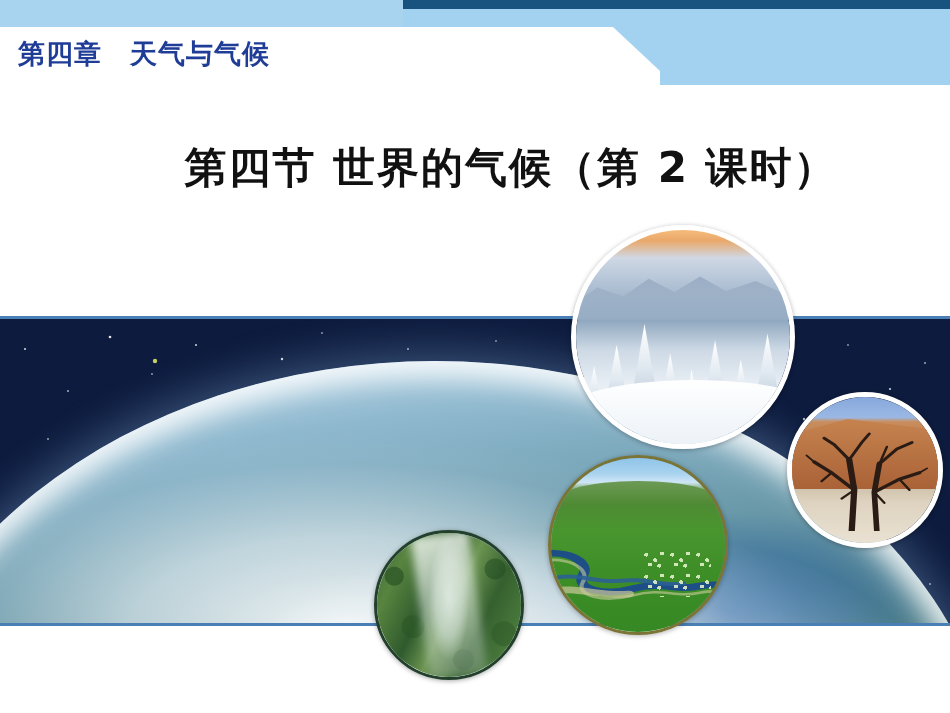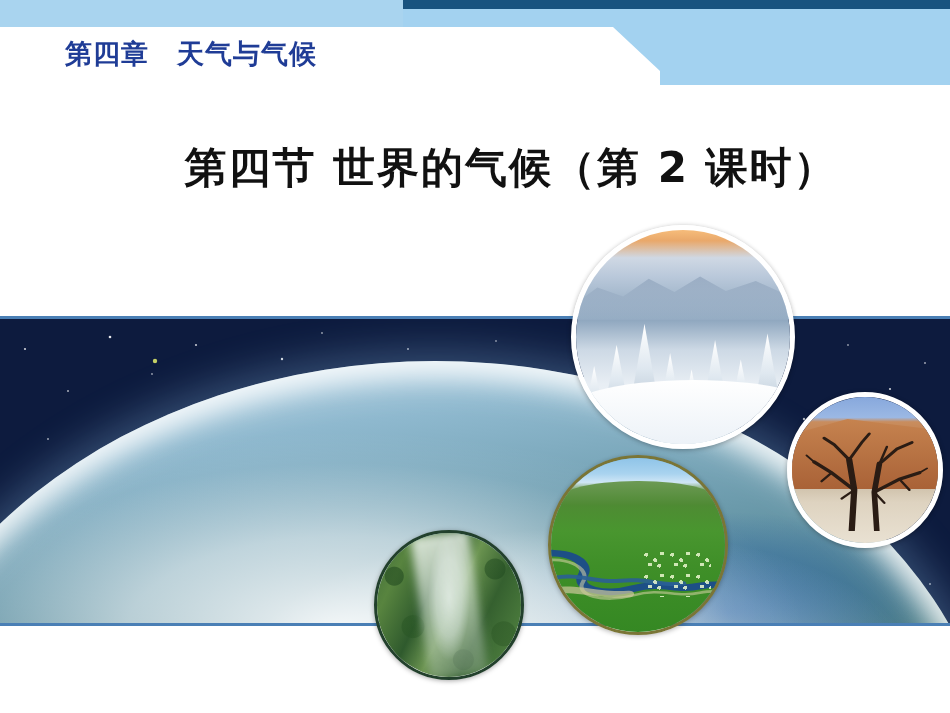--- a/index.html
+++ b/index.html
@@ -42,21 +42,20 @@
     box-shadow:0 0 0 0 rgba(0,0,0,0);
   }
   .hdr-white-bottom{
     position:absolute;left:0;top:85px;width:950px;height:25px;background:#ffffff;
   }
   .chapter-title{
     position:absolute;left:18px;top:36px;
     font-size:27px;font-weight:bold;color:#1f3c96;
     letter-spacing:1px;white-space:nowrap;
     font-family:"DejaVu Sans","Liberation Sans",sans-serif;
-    margin-left:47px;
   }
 
   
   .logo{position:absolute;left:820px;top:18px;width:120px;height:52px;}
   .logo-mark{position:absolute;left:0;top:0;width:56px;height:52px;}
   .logo-text{
     position:absolute;left:58px;top:6px;
     font-size:29px;font-weight:bold;color:#ffffff;
     font-family:"DejaVu Sans","Liberation Sans",sans-serif;
     letter-spacing:1px;

